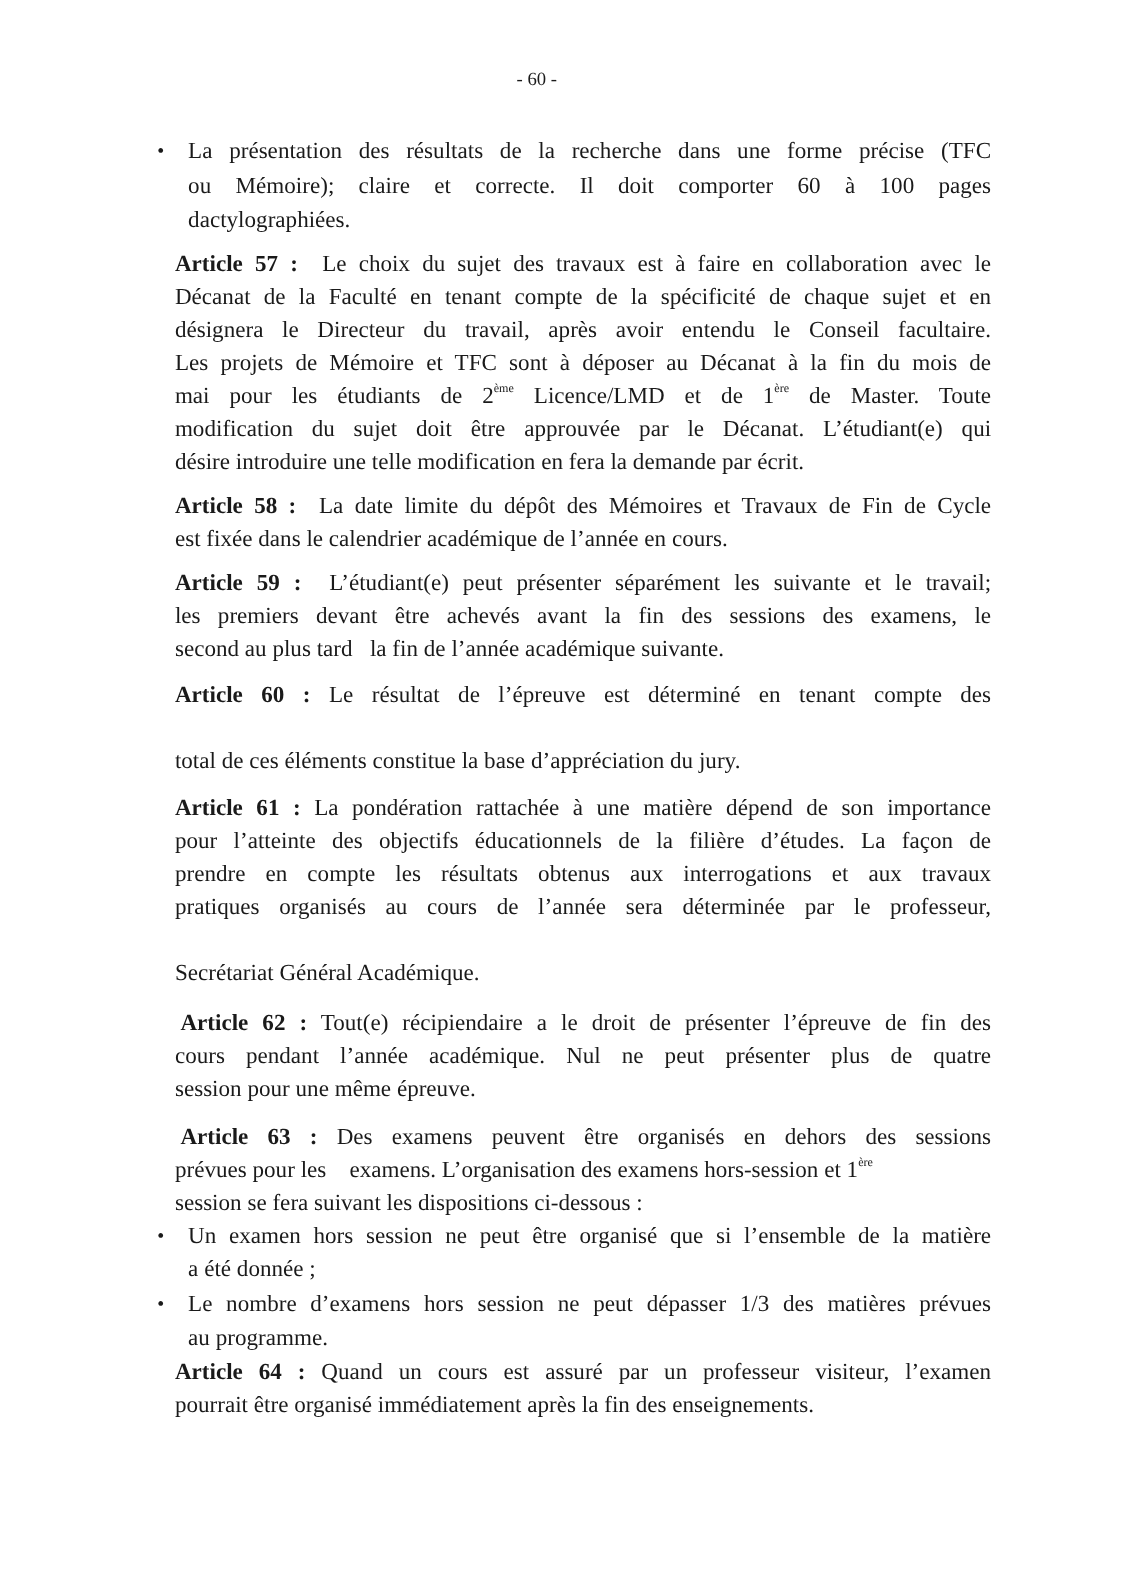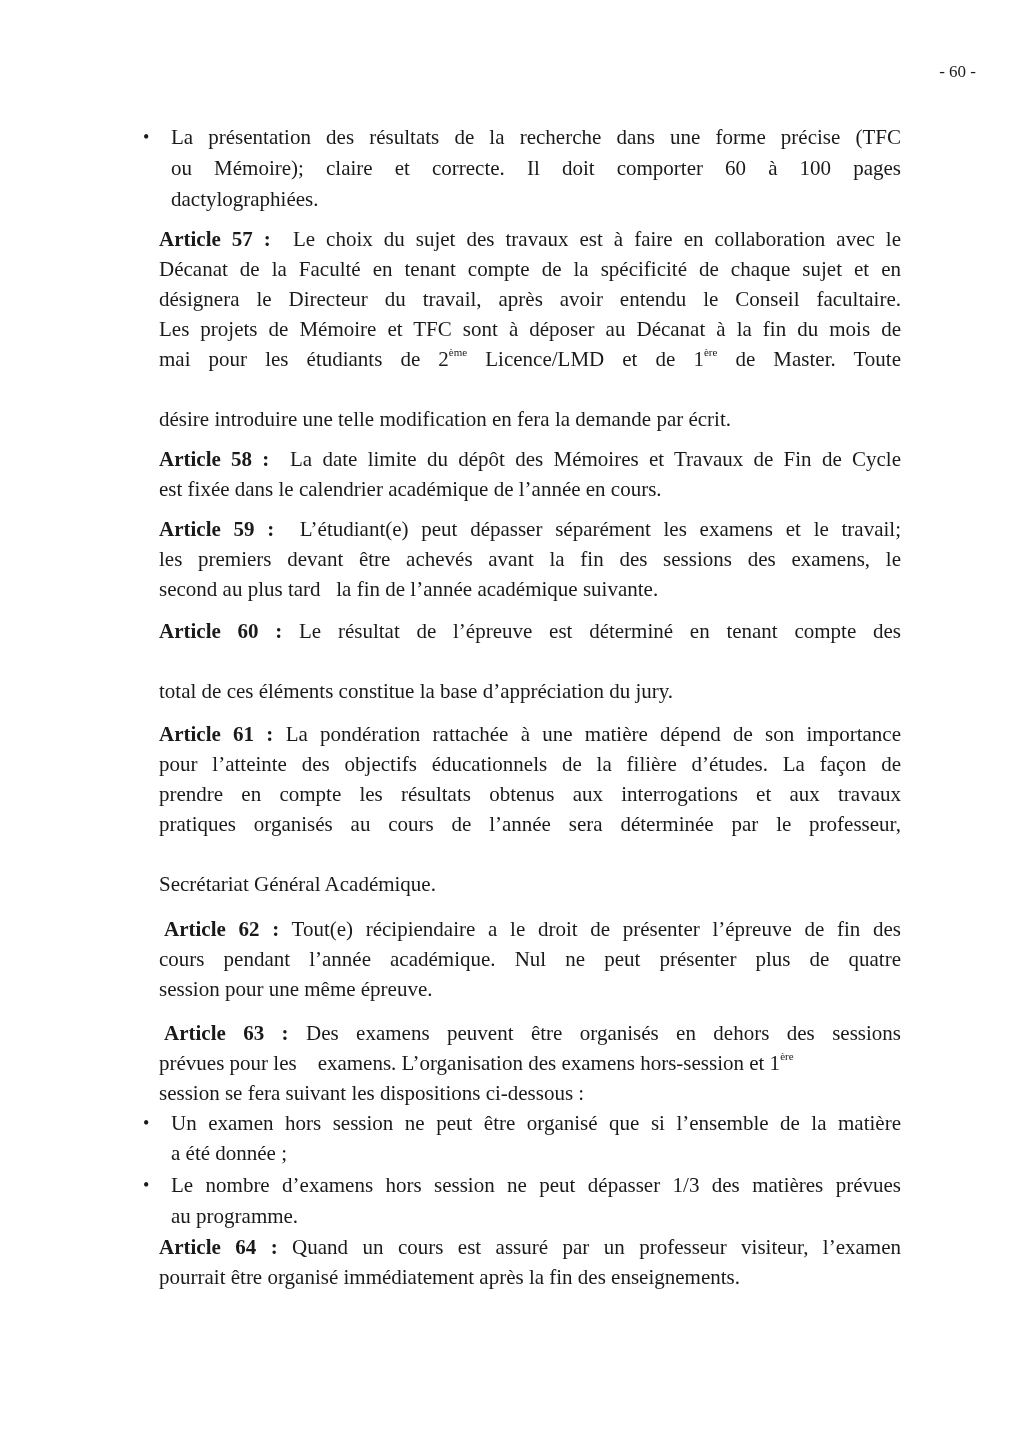--- a/index.html
+++ b/index.html
@@ -1,19 +1,19 @@
 <!DOCTYPE html>
 <html><head>
 <meta charset="utf-8">
 <style>
   html, body { margin: 0; padding: 0; background: #ffffff; }
   body { width: 1024px; height: 1448px; position: relative; overflow: hidden;
          font-family: "Liberation Serif", "DejaVu Serif", serif; color: #1a1a1a; }
   .page { position: absolute; left: 0; top: 0; width: 1024px; height: 1448px; background: #fff; }
-  .pnum { position: absolute; top: 62px; left: 0; width: 976px; text-align: right; font-size: 17px; }
+  .pnum { position: absolute; top: 62px; left: 0; width: 976px; text-align: center; font-size: 17px; }
   .line { position: absolute; left: 159px; width: 742px; font-size: 21px; line-height: 30px; white-space: nowrap; }
   .just { text-align: justify; text-align-last: justify; white-space: normal; }
   .b { font-weight: bold; }
   sup { font-size: 11px; line-height: 0; position: relative; top: -2px; }
   .bullet { position: absolute; left: 143px; font-size: 18px; line-height: 30px; }
   .ind { left: 171px; width: 730px; }
 </style>
 </head>
 <body>
 
@@ -24,26 +24,27 @@
   <span class="bullet" style="top:122px">•</span>
   <div class="line ind just" style="top:122px">La présentation des résultats de la recherche dans une forme précise (TFC</div>
   <div class="line ind just" style="top:153px">ou Mémoire); claire et correcte. Il doit comporter 60 à 100 pages</div>
   <div class="line ind" style="top:184px">dactylographiées.</div>
 
   <div class="line just" style="top:224px"><span class="b">Article 57 :</span>&nbsp; <span>Le choix du sujet des travaux est à faire en collaboration avec le</span></div>
   <div class="line just" style="top:254px">Décanat de la Faculté en tenant compte de la spécificité de chaque sujet et en</div>
   <div class="line just" style="top:284px"><span>désignera le    Directeur du travail, après avoir entendu le Conseil facultaire.</span></div>
   <div class="line just" style="top:314px">Les projets de Mémoire et TFC sont à déposer au Décanat à la fin du mois de</div>
   <div class="line just" style="top:344px"><span>mai pour les étudiants de 2</span><sup>ème</sup><span> Licence/LMD et de 1</span><sup>ère</sup><span> de Master. Toute</span></div>
+  <div class="line just" style="top:374px">modification du sujet doit être approuvée par le Décanat. L’étudiant(e) qui</div>
   <div class="line" style="top:404px">désire introduire une telle modification en fera la demande par écrit.</div>
 
   <div class="line just" style="top:444px"><span class="b">Article 58 :</span>&nbsp; <span>La date limite du dépôt des Mémoires et Travaux de Fin de Cycle</span></div>
   <div class="line" style="top:474px">est fixée dans le calendrier académique de l’année en cours.</div>
 
-  <div class="line just" style="top:514px"><span class="b">Article 59 :</span>&nbsp; <span>L’étudiant(e) peut dépasser séparément les examens et le travail;</span></div>
+  <div class="line just" style="top:514px"><span class="b">Article 59 :</span>&nbsp; <span>L’étudiant(e) peut présenter séparément les suivante et le travail;</span></div>
   <div class="line just" style="top:544px">les premiers    devant être achevés avant la fin des sessions des examens, le</div>
   <div class="line" style="top:574px; white-space:pre">second au plus tard   la fin de l’année académique suivante.</div>
 
   <div class="line just" style="top:616px"><span class="b">Article 60 :</span> <span>Le résultat de l’épreuve est déterminé en tenant compte des</span></div>
   <div class="line" style="top:676px">total de ces éléments constitue la base d’appréciation du jury.</div>
 
   <div class="line just" style="top:719px"><span class="b">Article 61 :</span> <span>La pondération rattachée à une matière dépend de son importance</span></div>
   <div class="line just" style="top:749px">pour l’atteinte des objectifs éducationnels de la filière d’études. La façon de</div>
   <div class="line just" style="top:779px">prendre en compte les résultats obtenus aux interrogations et aux travaux</div>
   <div class="line just" style="top:809px">pratiques organisés au  cours de l’année sera déterminée par le professeur,</div>

